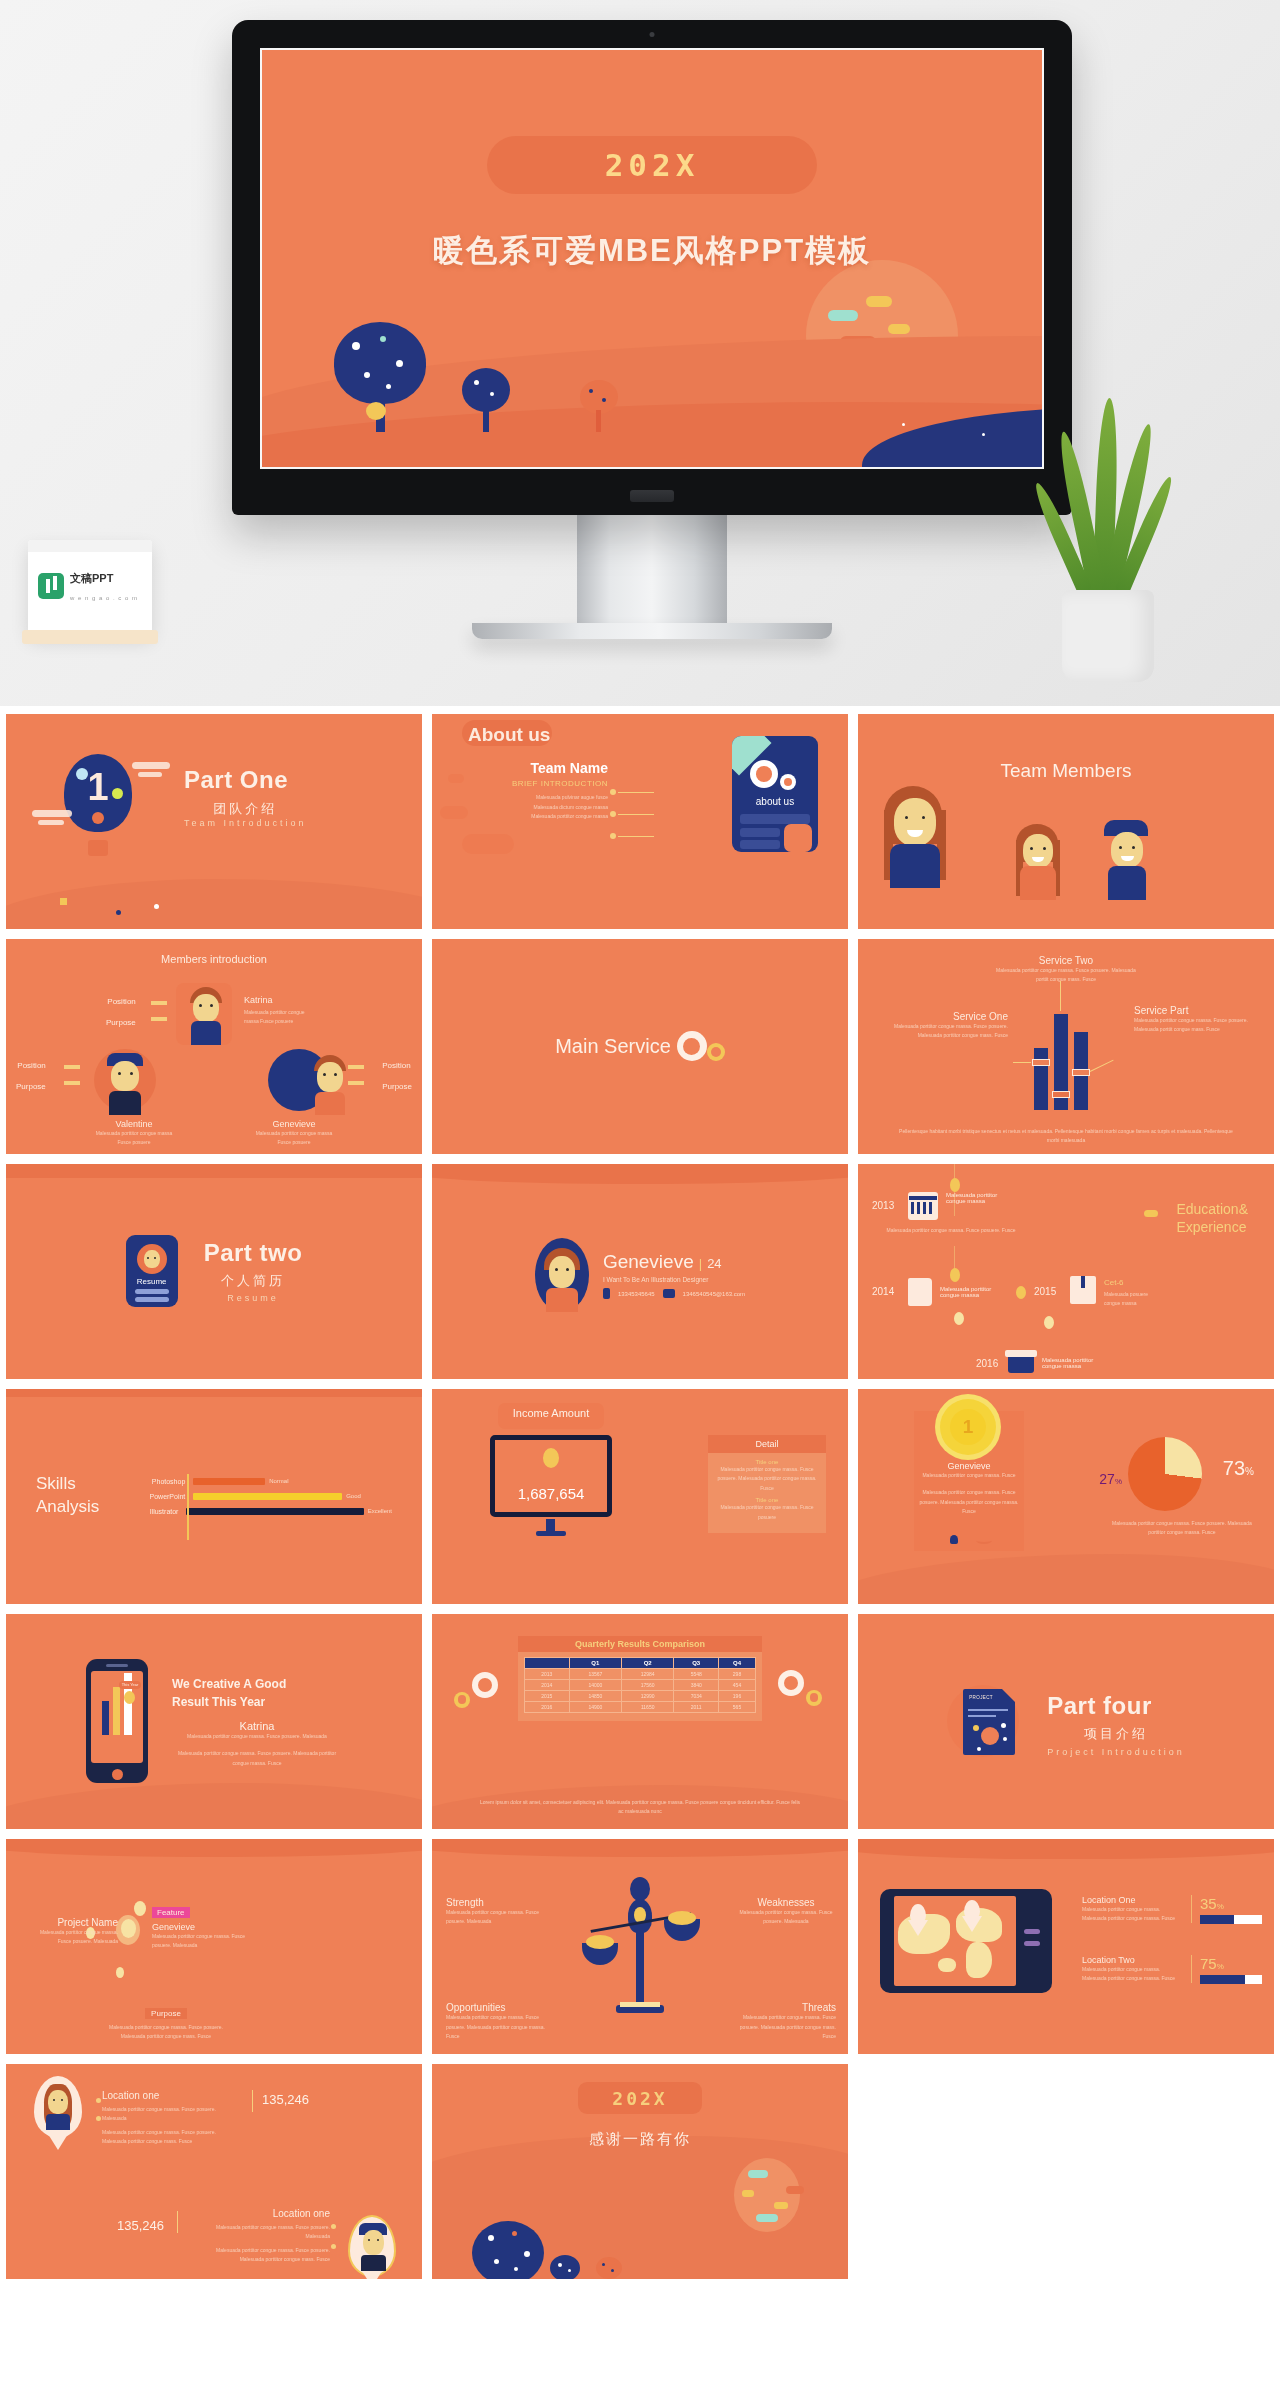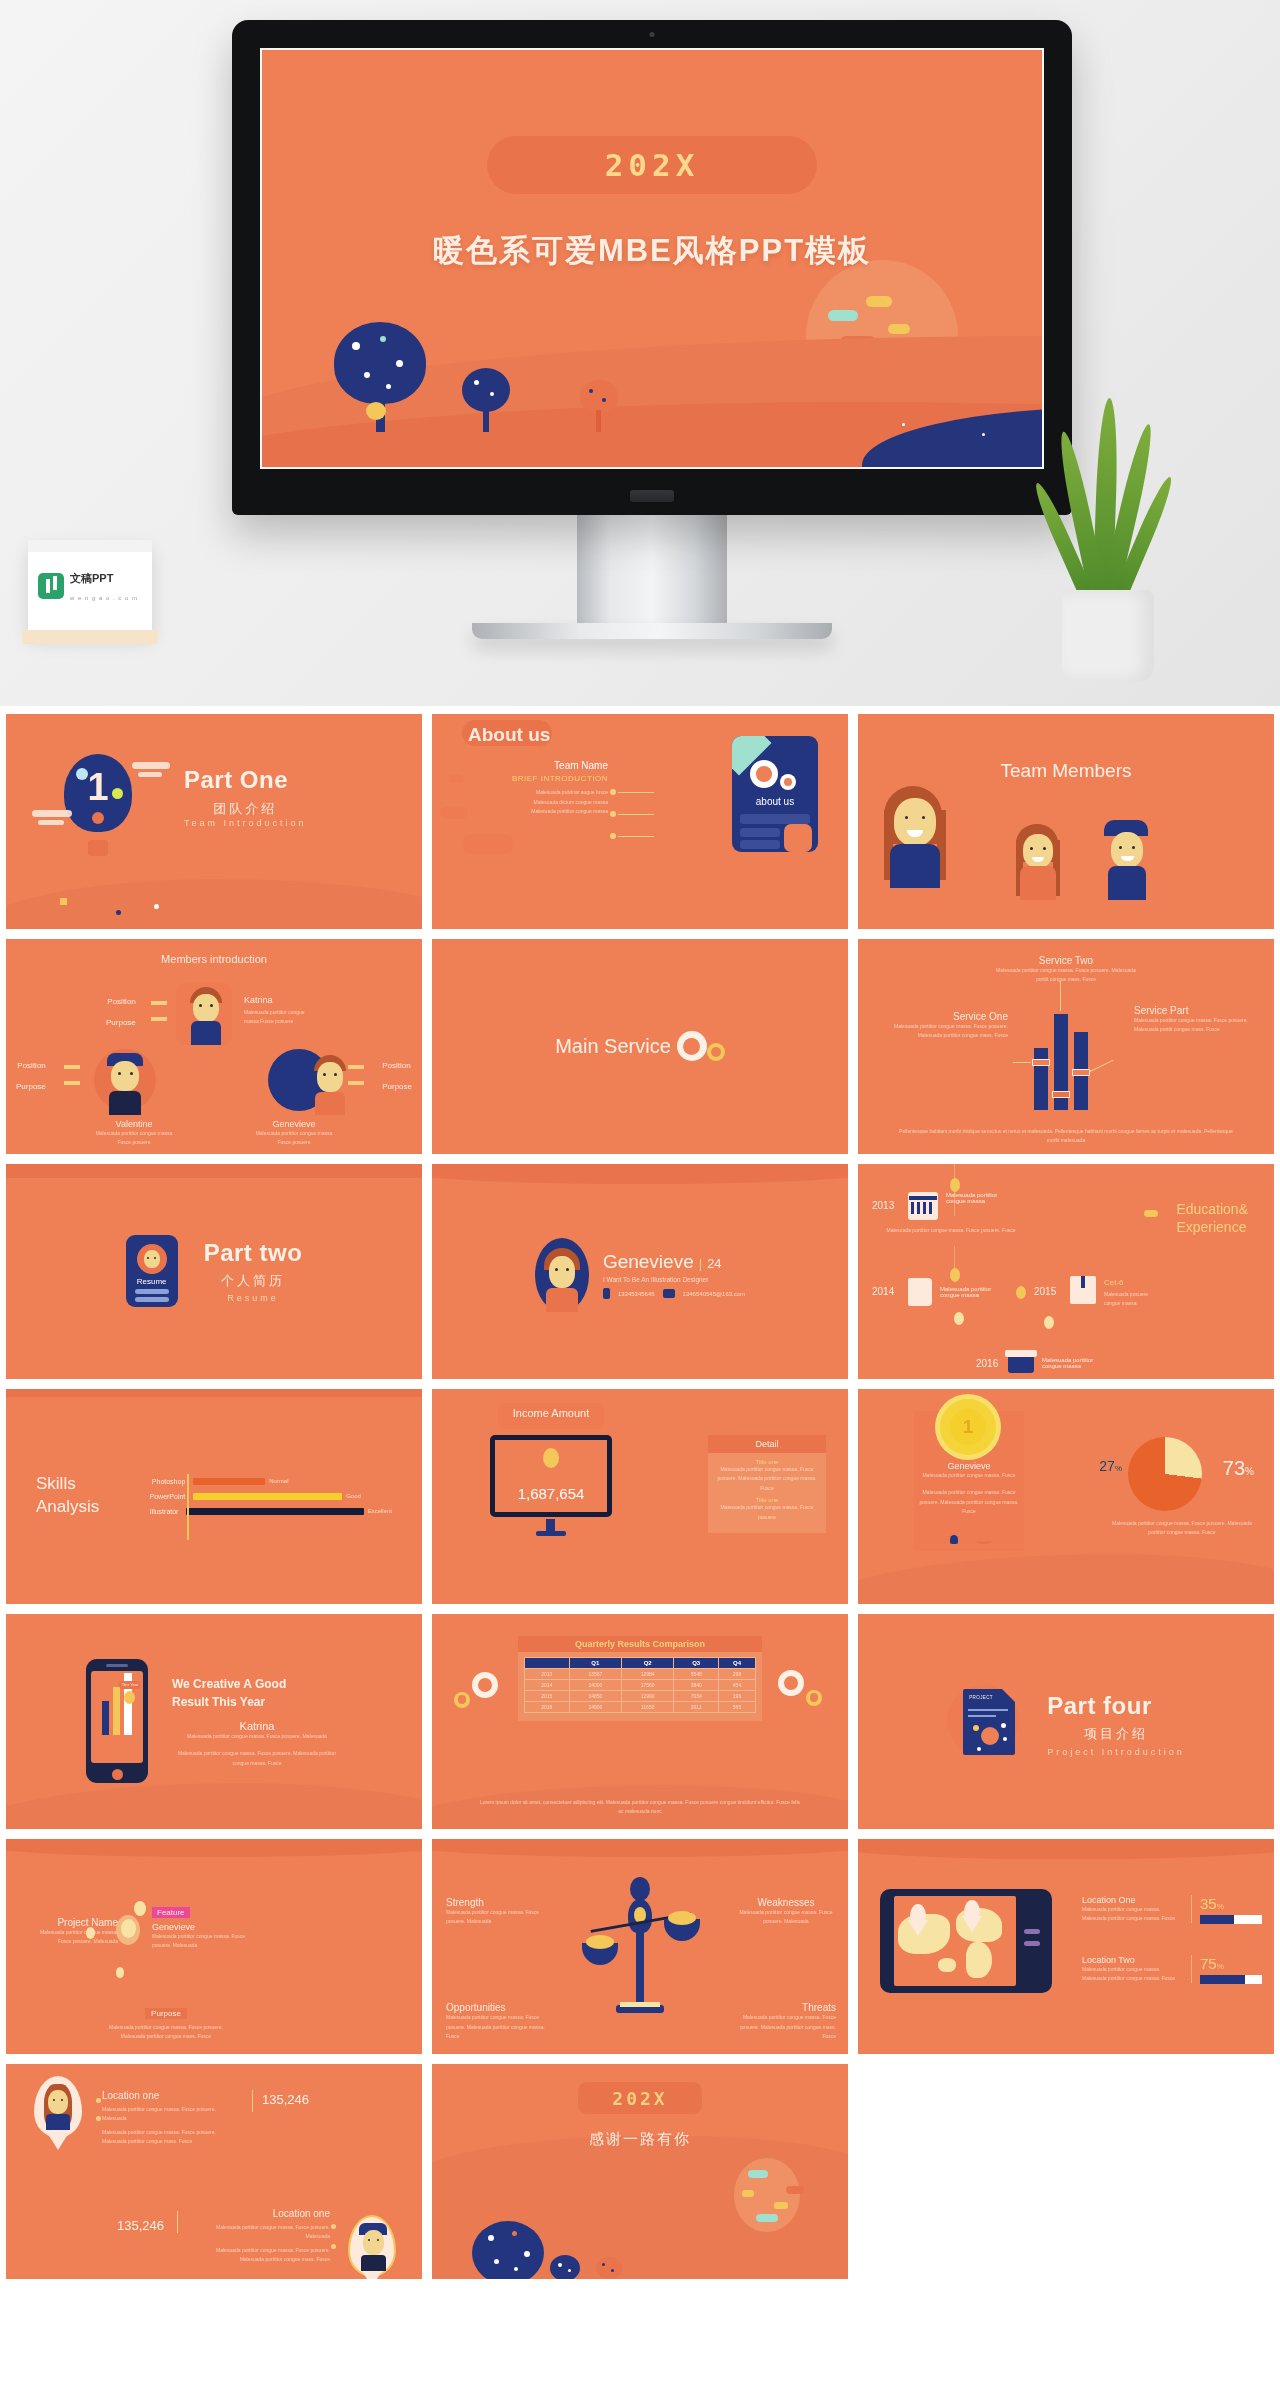--- a/index.html
+++ b/index.html
@@ -199,21 +199,21 @@
     </div>
     <span class="wdot" style="left:110px;bottom:14px;width:5px;height:5px;background:#22357e"></span>
     <span class="wdot" style="left:148px;bottom:20px;width:5px;height:5px;"></span>
     <span style="position:absolute;left:54px;bottom:24px;width:7px;height:7px;background:#f3c758"></span>
   </div>
 
   <div class="slide">
     <div style="position:absolute;left:30px;top:6px;width:90px;height:26px;border-radius:13px;background:#e9734a;"></div>
     <div style="position:absolute;left:36px;top:10px;font-size:19px;font-weight:bold;color:#fdeadd;">About us</div>
     <div style="position:absolute;left:58px;top:46px;width:118px;text-align:right;">
-      <div style="font-size:10px;font-weight:normal;color:#fff;">Team Name</div>
+      <div style="font-size:14px;font-weight:bold;color:#fff;">Team Name</div>
       <div style="font-size:8px;color:#f6cf7d;margin-top:3px;letter-spacing:.5px">BRIEF INTRODUCTION</div>
       <div class="lorem" style="margin-top:5px">Malesuada pulvinar augue fusce</div>
       <div class="lorem">Malesuada dictum congue massa</div>
       <div class="lorem">Malesuada porttitor congue massa</div>
     </div>
     <span style="position:absolute;left:178px;top:75px;width:6px;height:6px;border-radius:50%;background:#f6cf7d"></span>
     <span style="position:absolute;left:178px;top:97px;width:6px;height:6px;border-radius:50%;background:#f6cf7d"></span>
     <span style="position:absolute;left:178px;top:119px;width:6px;height:6px;border-radius:50%;background:#f6cf7d"></span>
     <span style="position:absolute;left:186px;top:78px;width:36px;height:1px;background:#f6cf7d"></span>
     <span style="position:absolute;left:186px;top:100px;width:36px;height:1px;background:#f6cf7d"></span>
@@ -505,21 +505,21 @@
     </div>
     <div style="position:absolute;left:56px;top:72px;width:110px;text-align:center">
       <div style="font-size:9px;color:#fdf0e6">Genevieve</div>
       <div class="lorem">Malesuada porttitor congue massa. Fusce</div>
       <div class="lorem" style="margin-top:8px">Malesuada porttitor congue massa. Fusce posuere. Malesuada porttitor congue massa. Fusce</div>
     </div>
     <span style="position:absolute;left:92px;top:146px;width:8px;height:9px;background:#22357e;border-radius:50% 50% 2px 2px"></span>
     <span style="position:absolute;left:118px;top:148px;width:16px;height:7px;border-bottom:2px solid #e9734a;border-radius:0 0 60% 60%"></span>
     <div style="position:absolute;right:72px;top:48px;width:74px;height:74px;border-radius:50%;
          background:conic-gradient(#f7e3a4 0 27%, #e8622c 27% 100%);"></div>
-    <div style="position:absolute;right:152px;top:69px;font-size:14px;color:#0c4a6e">
+    <div style="position:absolute;right:152px;top:82px;font-size:14px;color:#701a75">
       <span>27</span><span style="font-size:8px">%</span>
     </div>
     <div style="position:absolute;right:20px;top:68px;font-size:20px;color:#fdf0e6">
       <span>73</span><span style="font-size:10px">%</span>
     </div>
     <div class="lorem" style="position:absolute;right:22px;top:130px;width:140px;text-align:center">Malesuada porttitor congue massa. Fusce posuere. Malesuada porttitor congue massa. Fusce</div>
   </div>
 
   <div class="slide center">
     <div class="bg-wave" style="bottom:-28px;height:74px;border-radius:55% 45% 0 0/50px 40px 0 0"></div>

